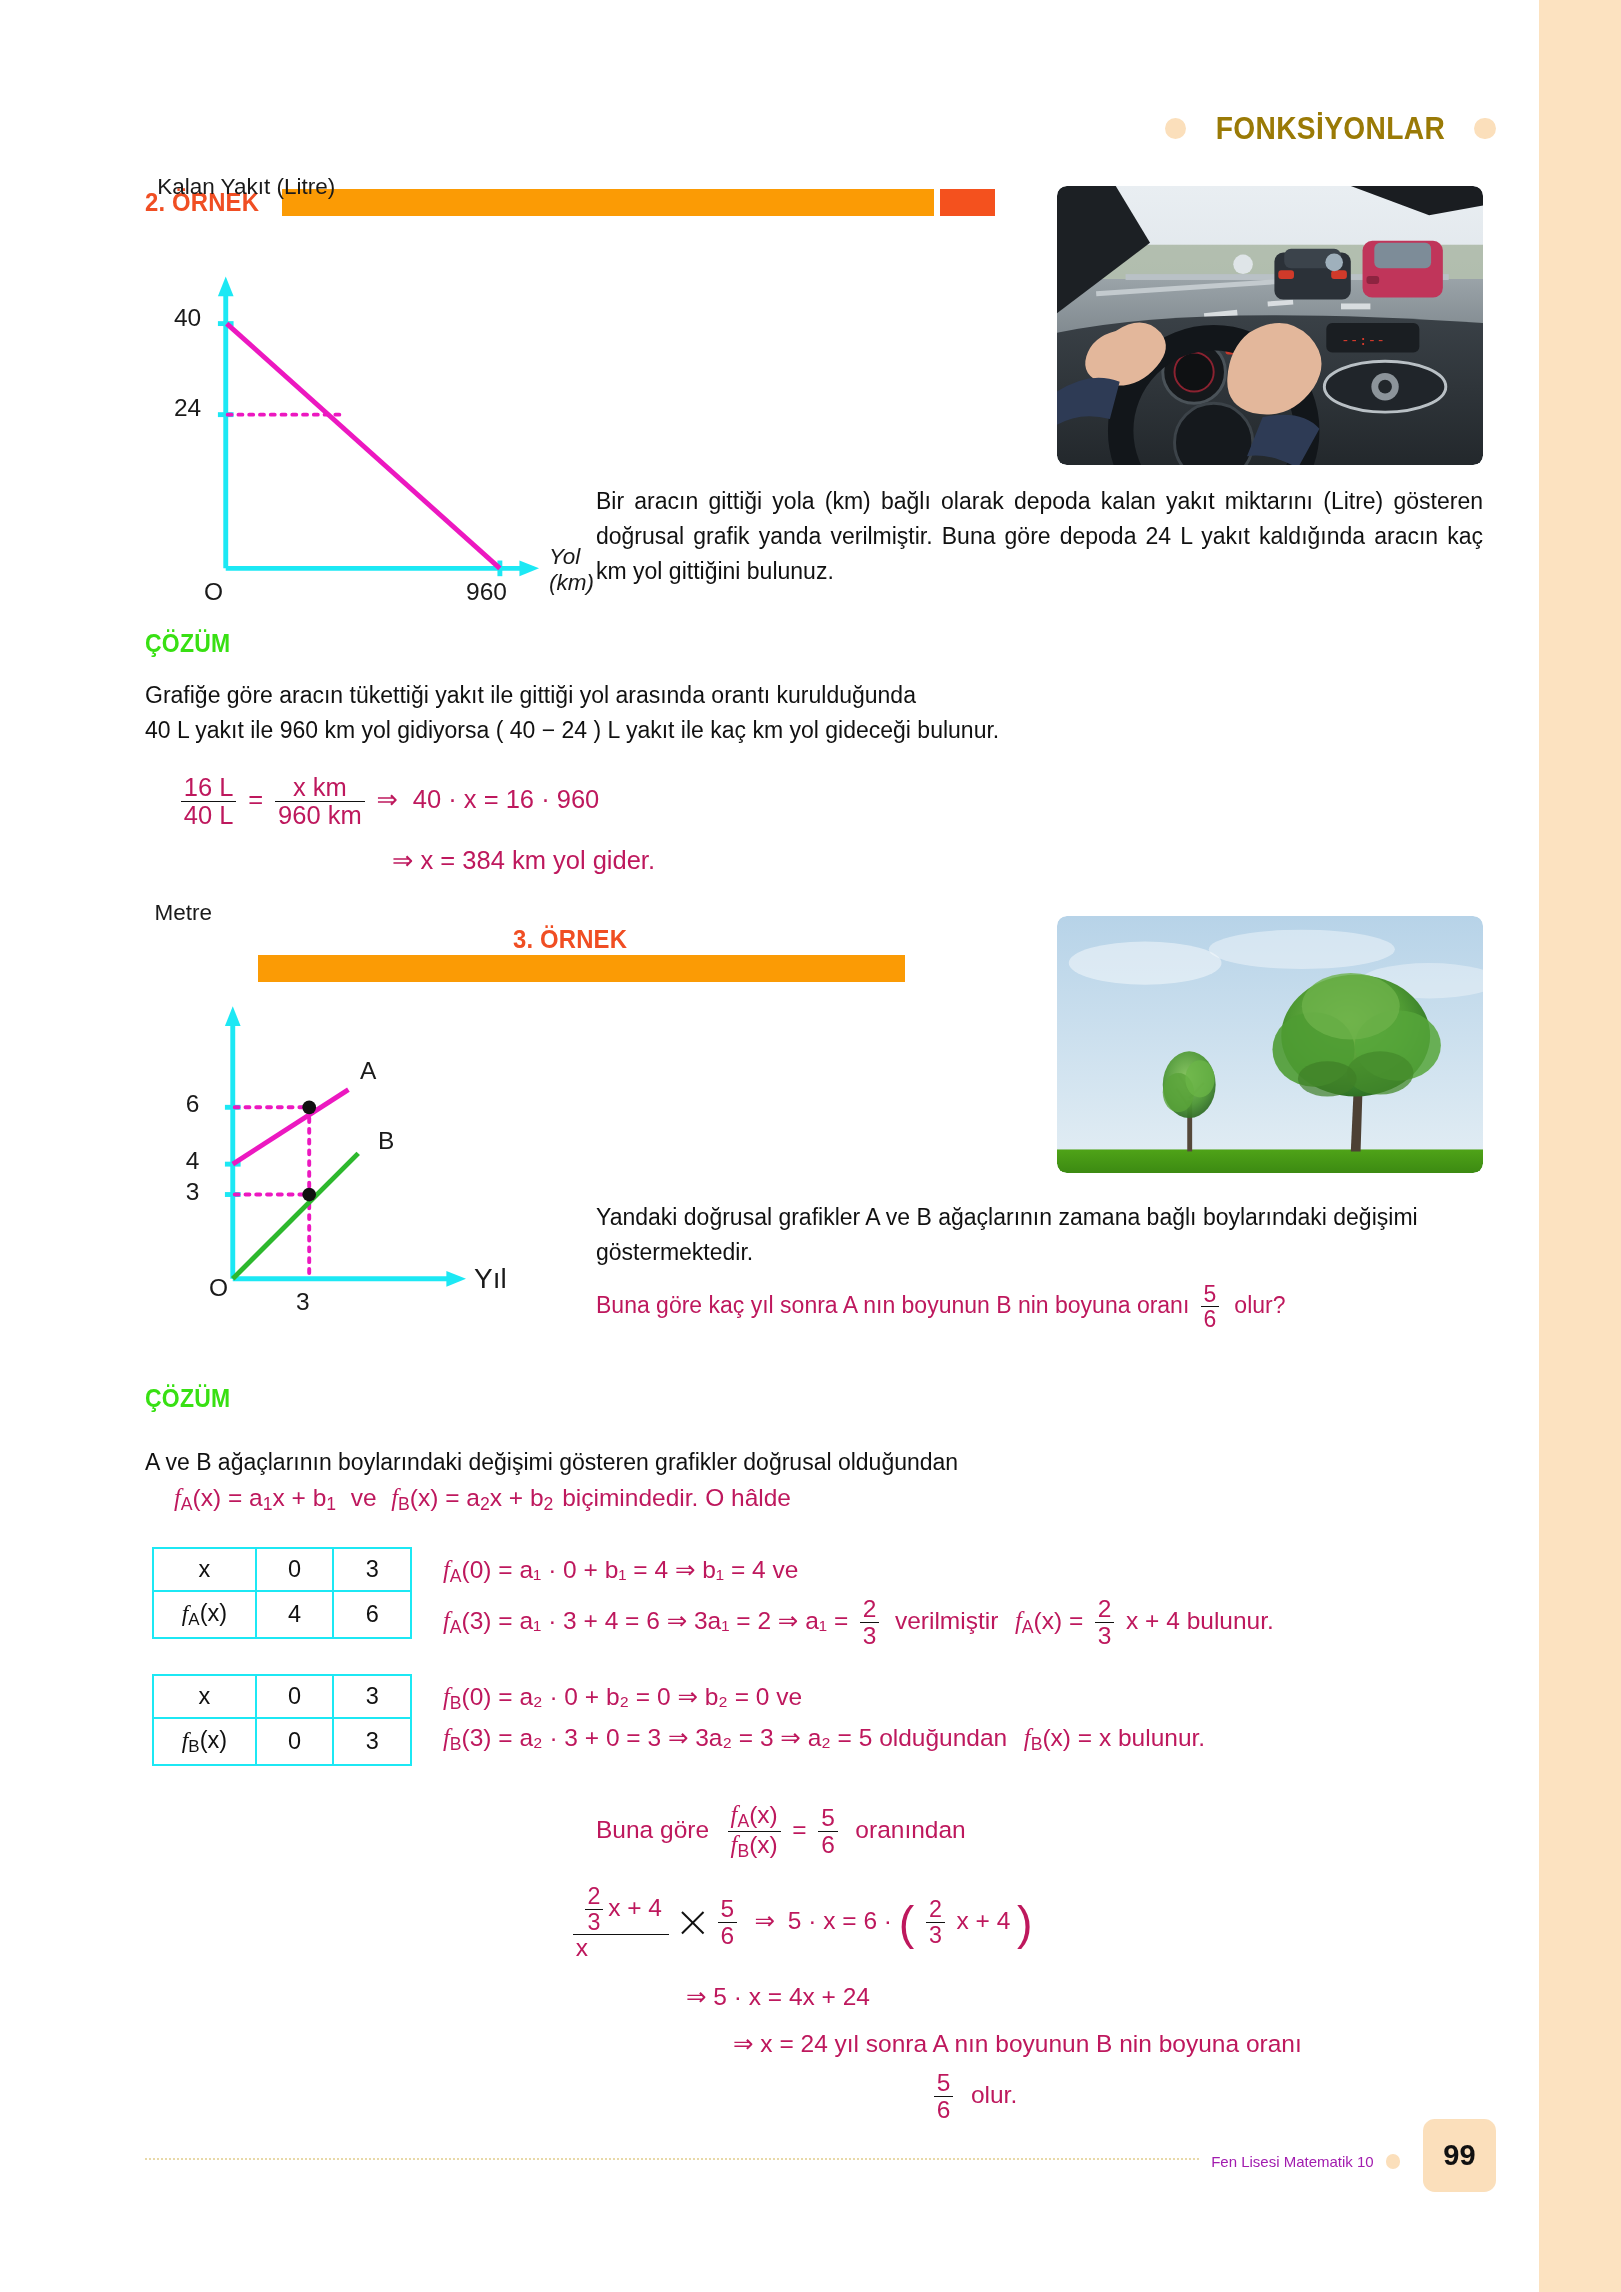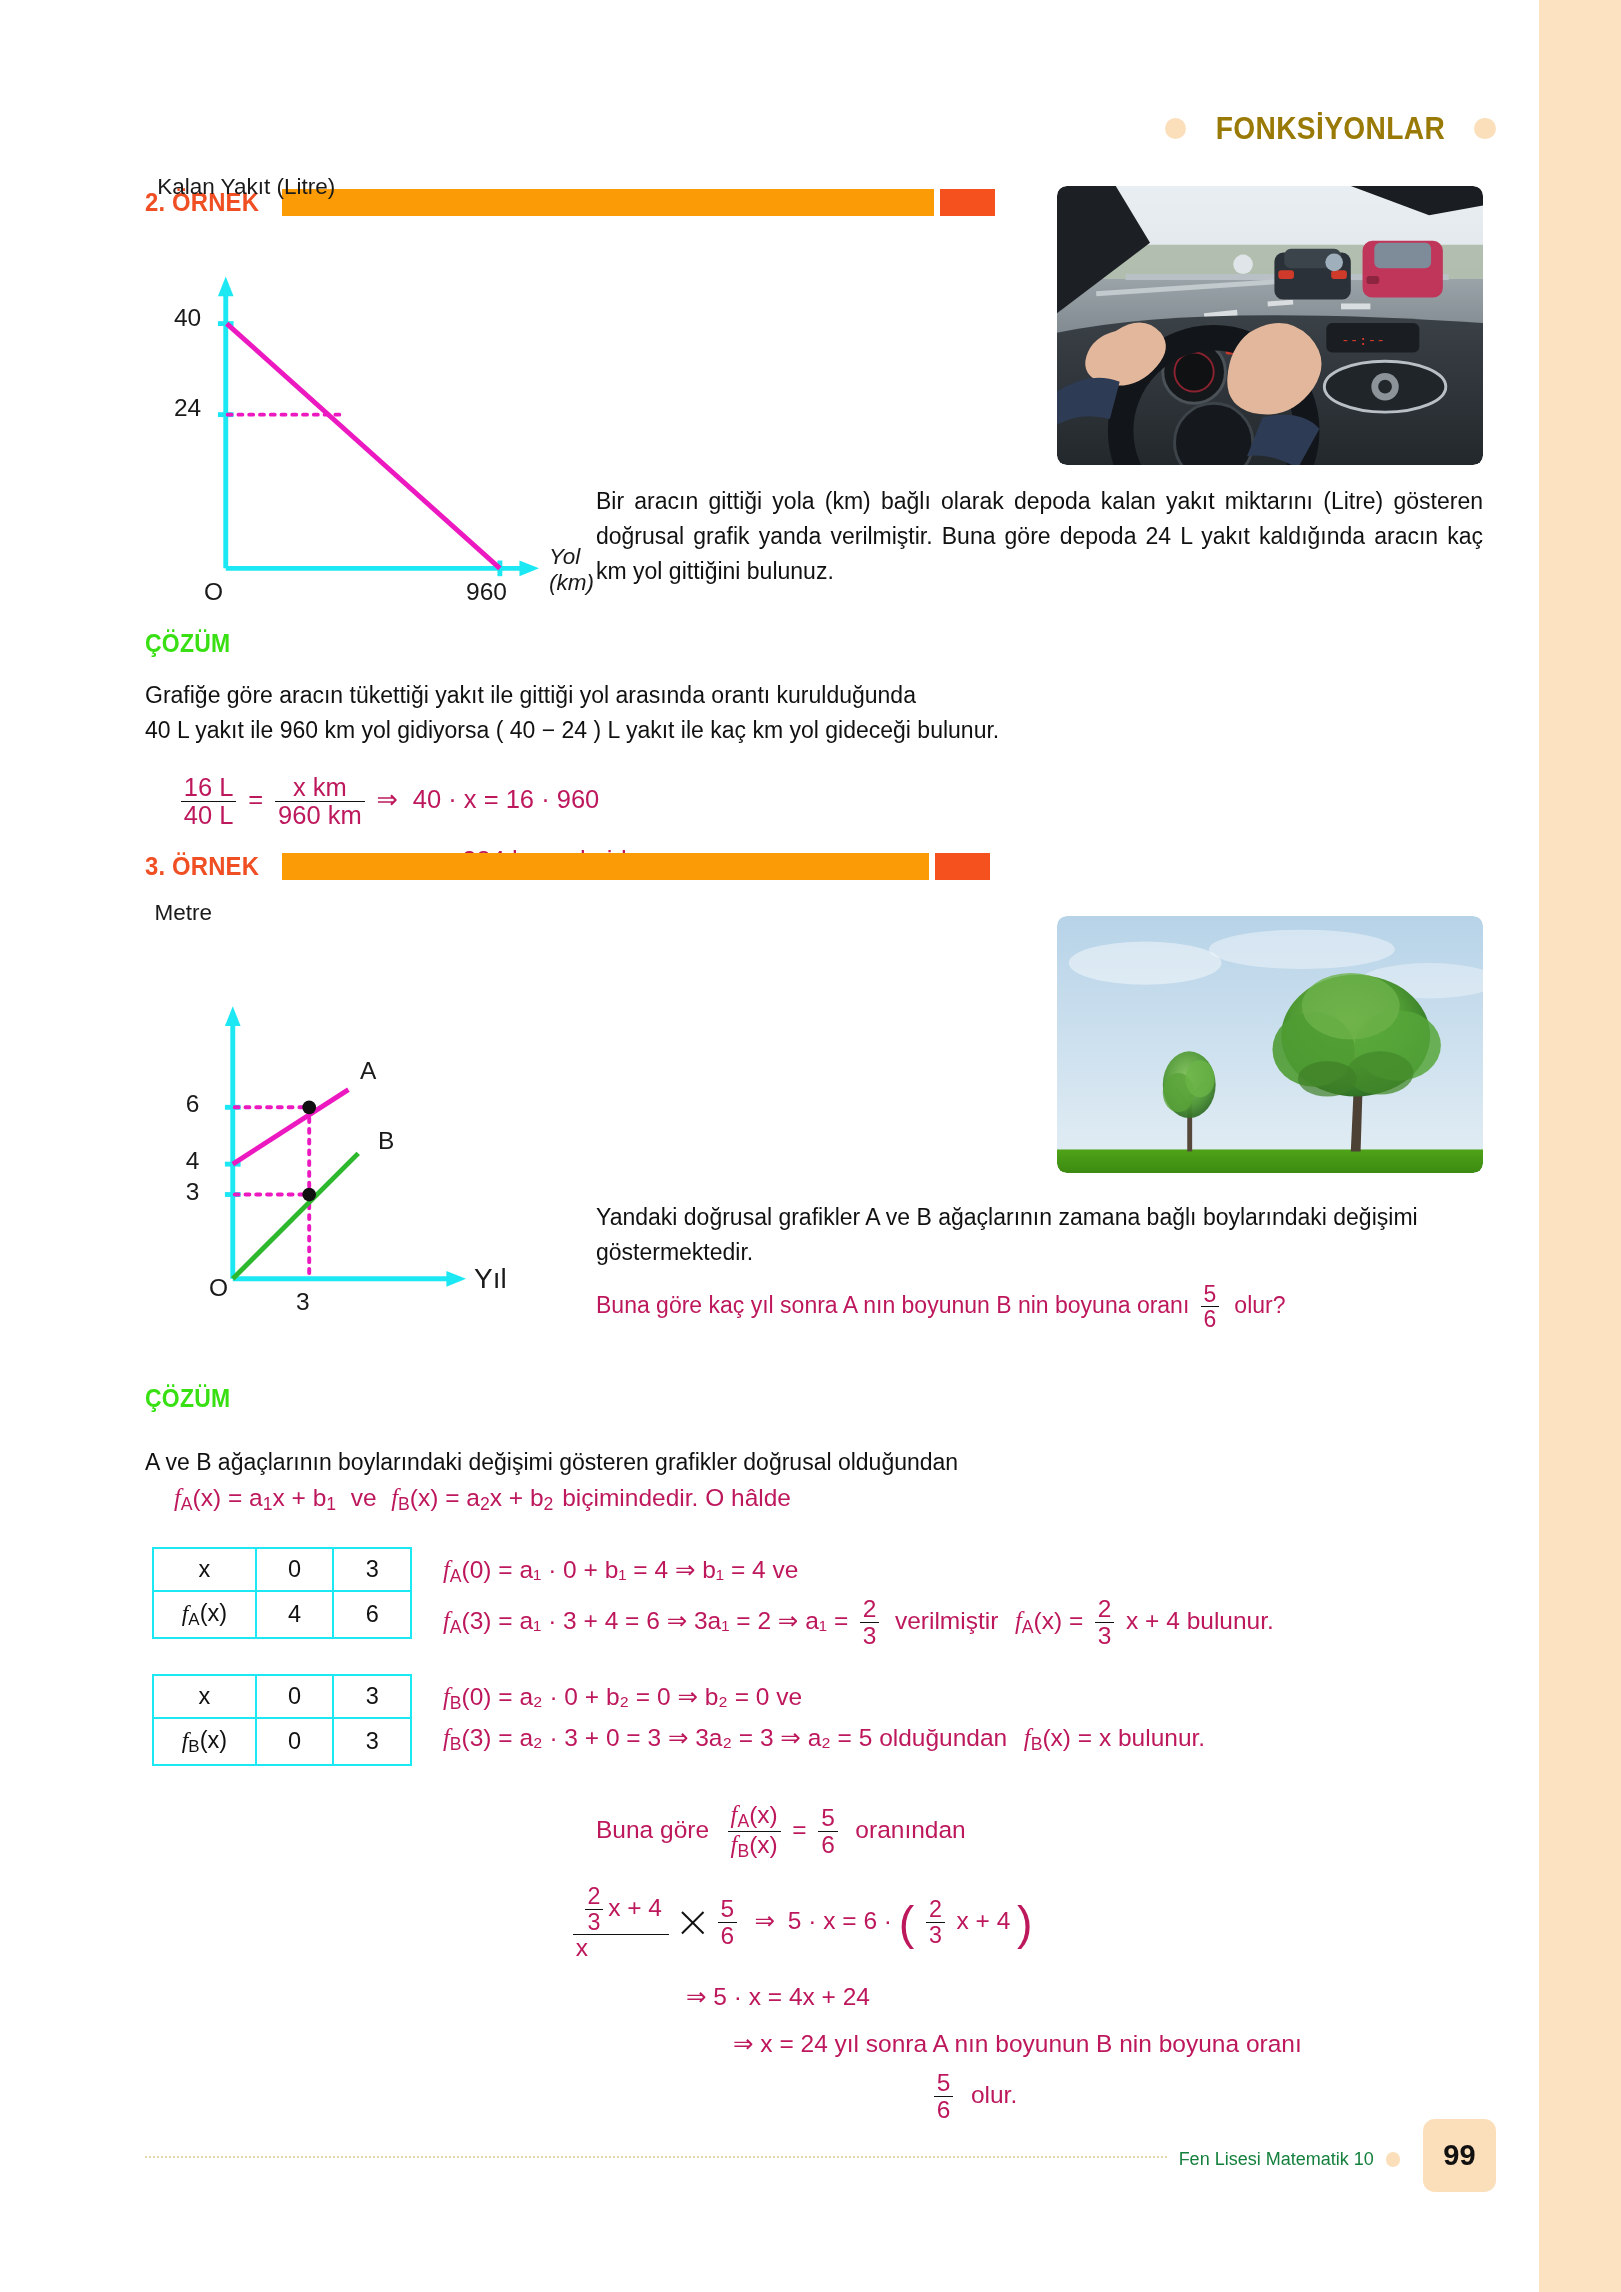--- a/index.html
+++ b/index.html
@@ -74,21 +74,21 @@
     text-align:center;font-size:23.5px;color:#111;
     padding:0;
   }
 
   
   .footer{
     position:absolute;left:145px;right:125px;bottom:123px;
     display:flex;align-items:center;gap:11.8px;
   }
   .foot-dots{flex:1;border-bottom:2.9px dotted #e8d9a8;margin-bottom:5.9px;}
-  .foot-text{font-size:18px;color:#15803d;white-space:nowrap;}
+  .foot-text{font-size:15px;color:#a21caf;white-space:nowrap;}
   .foot-dot{width:14.7px;height:14.7px;border-radius:50%;background:#fbdfbb;}
   .page-num-box{
     position:absolute;right:0;bottom:-21.6px;
     width:73px;height:73px;background:#fbdfbb;border-radius:11.8px;
     display:flex;align-items:center;justify-content:center;
     font-size:29px;font-weight:bold;color:#111;
   }
 
   svg{display:block;}
 </style>
@@ -229,21 +229,21 @@
     <span class="frac">
       <span class="num">x km</span>
       <span class="den">960 km</span>
     </span>
     <span>⇒</span>
     <span style="margin-left:7.8px;">40 · x = 16 · 960</span>
   </div>
 
   <div class="math" style="left:392px;top:845px;font-size:25.5px;">⇒ x = 384  km yol gider.</div>
 
-  <div class="ornek-row" style="left:145px;top:850px;width:872px;">
+  <div class="ornek-row" style="left:145px;top:924px;width:872px;flex-direction:column;">
     <span class="ornek-label">3. ÖRNEK</span>
     <span class="ornek-bar" style="width:647px;"></span>
     <span class="ornek-bar-end"></span>
   </div>
 
   <div style="position:absolute;left:172px;top:965px;">
     <svg width="392" height="363" viewBox="0 0 400 370">
 
       <line x1="62" y1="320" x2="62" y2="55" stroke="#1ce8f4" stroke-width="5"></line>
       <polygon points="62,42 54,62 70,62" fill="#1ce8f4"></polygon>

